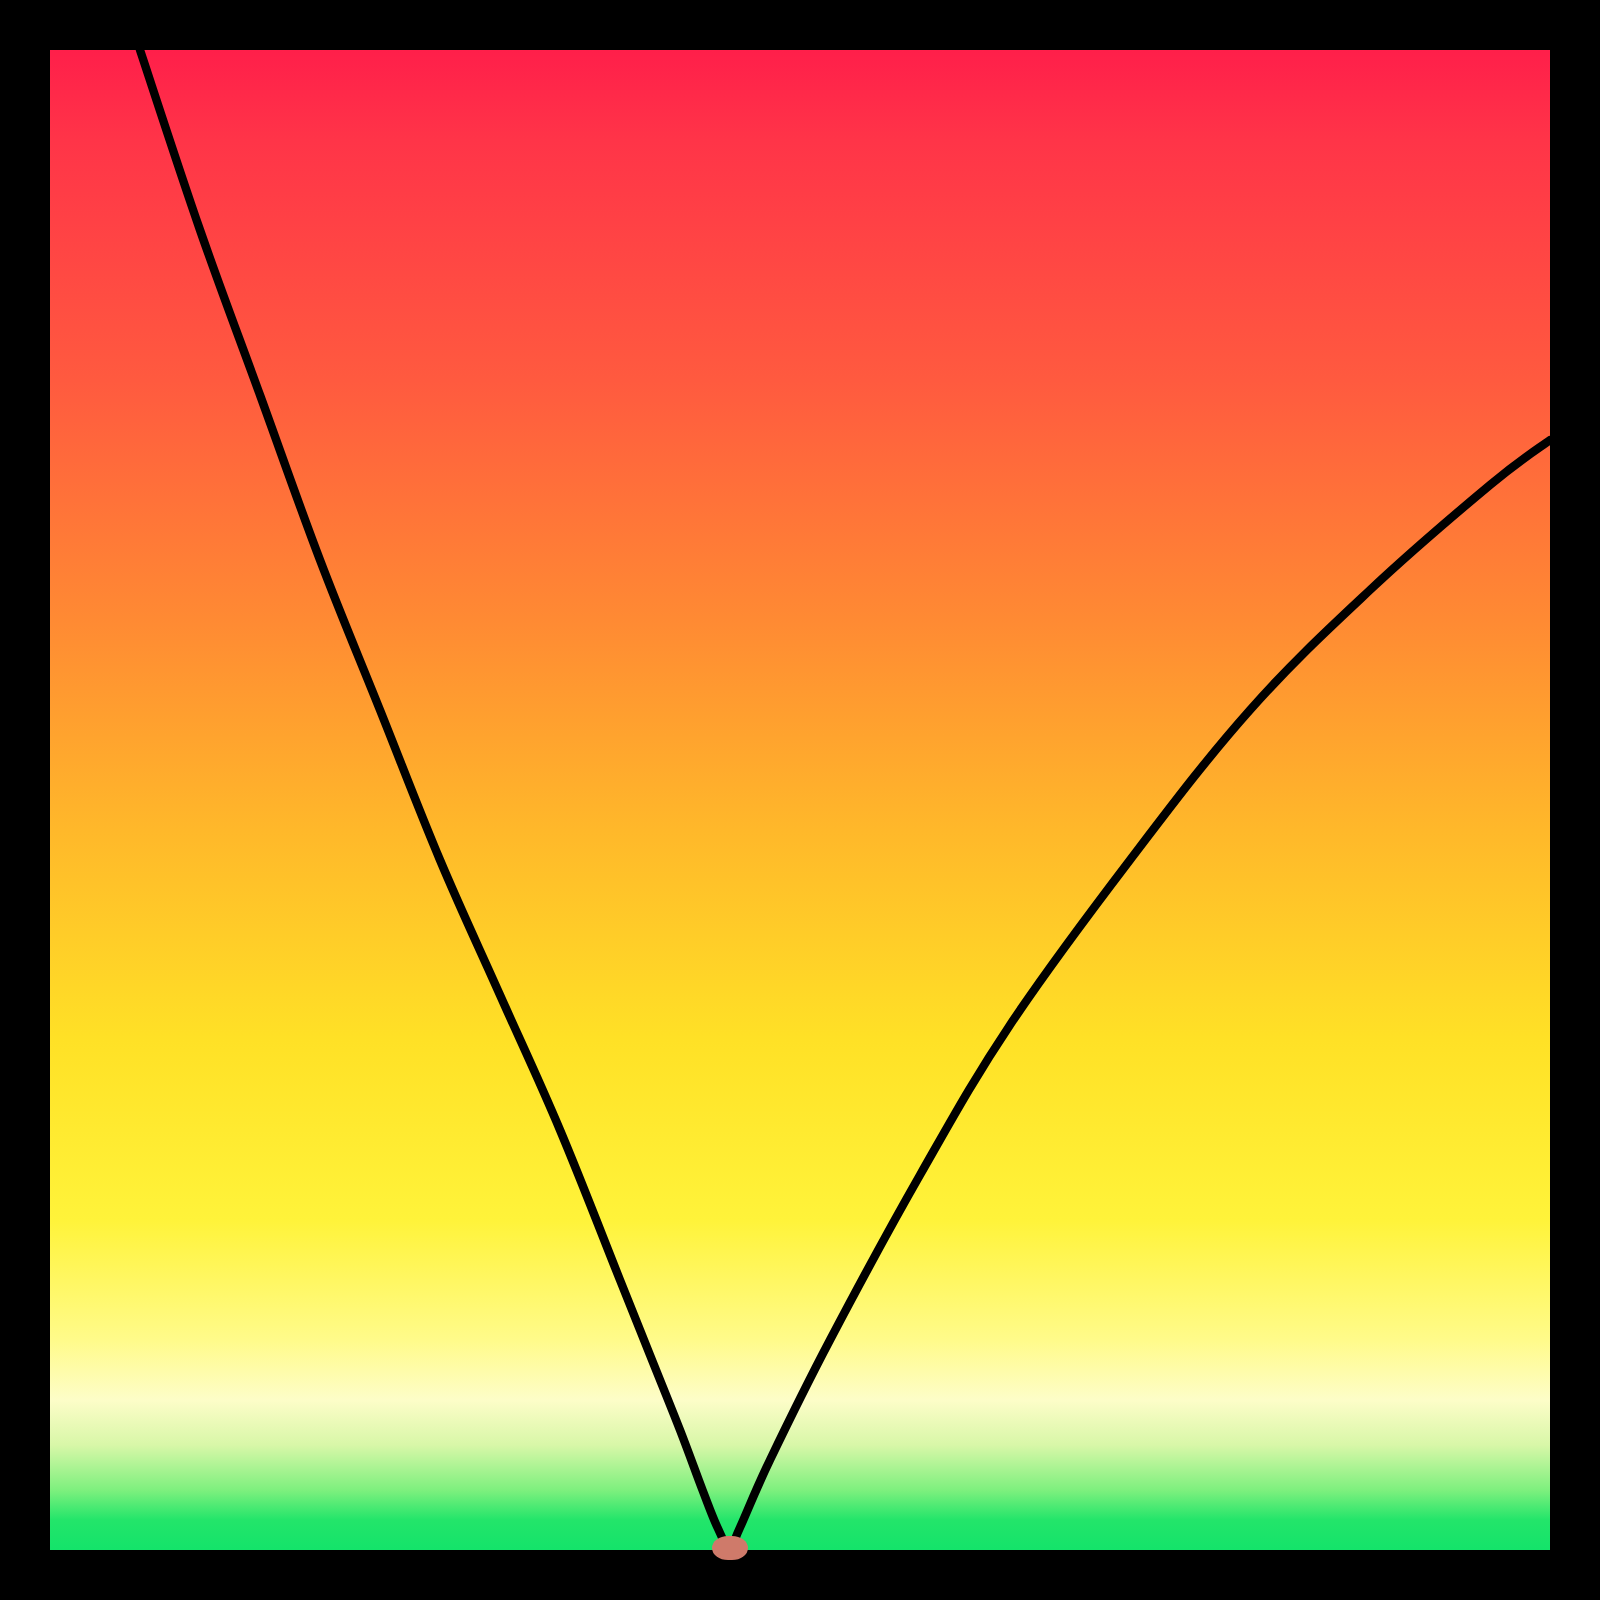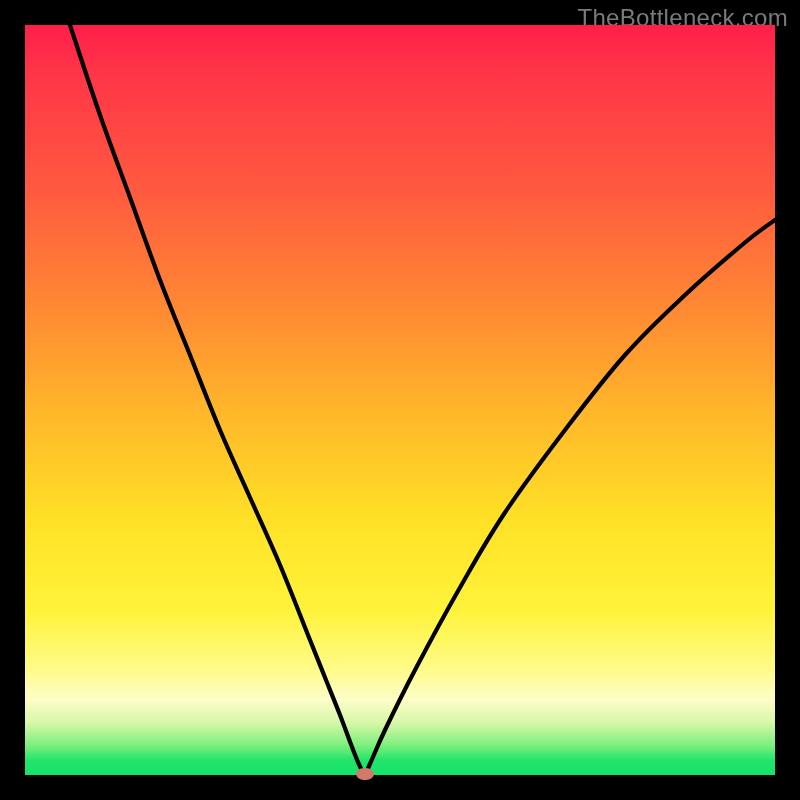--- a/index.html
+++ b/index.html
@@ -66,21 +66,20 @@
     height: 12px;
     background: #cf7a6a;
     border-radius: 8px / 6px;
     transform: translate(-50%, -50%);
   }
 </style>
 </head>
 <body>
 
 <div class="frame">
-  <div class="watermark">TheBottleneck.com</div>
 
   <div class="plot">
     <svg class="curve" viewBox="0 0 750 750" preserveAspectRatio="none">
       <path id="curve-path" fill="none" stroke="#000000" stroke-width="4.2" stroke-linecap="round" stroke-linejoin="round" d="M 45 0 C 50.4 16.2, 64.2 58.95, 75 90 C 85.8 121.05, 94.20000000000002 142.8, 105.00000000000001 172.5 C 115.80000000000001 202.2, 124.2 226.65, 135 255 C 145.8 283.34999999999997, 154.2 302.99999999999994, 165 329.99999999999994 C 175.8 356.99999999999994, 184.2 379.34999999999997, 195 405 C 205.8 430.65000000000003, 214.2 448.2, 225 472.5 C 235.8 496.8, 244.20000000000002 514.35, 255.00000000000003 540 C 265.8 565.65, 276.9 594.75, 285 615 C 293.1 635.25, 294.6 639, 300 652.5 C 305.4 666, 310.275 677.85, 315 690 C 319.725 702.15, 322.875 711.225, 326.25 720 C 329.625 728.775, 331.32 733.62, 333.75 738.75 C 336.18 743.88, 337.72499999999997 748.5, 339.74999999999994 748.5 C 341.7749999999999 748.5, 341.355 746.58, 345 738.75 C 348.645 730.92, 351.9 721.875, 360 705 C 368.1 688.125, 376.5 670.65, 390 645 C 403.5 619.35, 418.79999999999995 590.85, 434.99999999999994 562.5 C 451.19999999999993 534.15, 461.09999999999997 515.85, 480 487.5 C 498.90000000000003 459.15, 518.4 433.35, 540 405 C 561.6 376.65, 578.4 354.29999999999995, 600 329.99999999999994 C 621.6 305.69999999999993, 638.4 290.25, 660 270 C 681.6 249.75, 703.8 231, 720 217.5 C 736.2 204, 744.6 199.05, 750 195"></path>
     </svg>
     <div class="marker" id="min-marker" style="left: 339.75px; top: 748.5px; background: rgb(207, 122, 106);"></div>
   </div>
 </div>
 
 </body></html>

